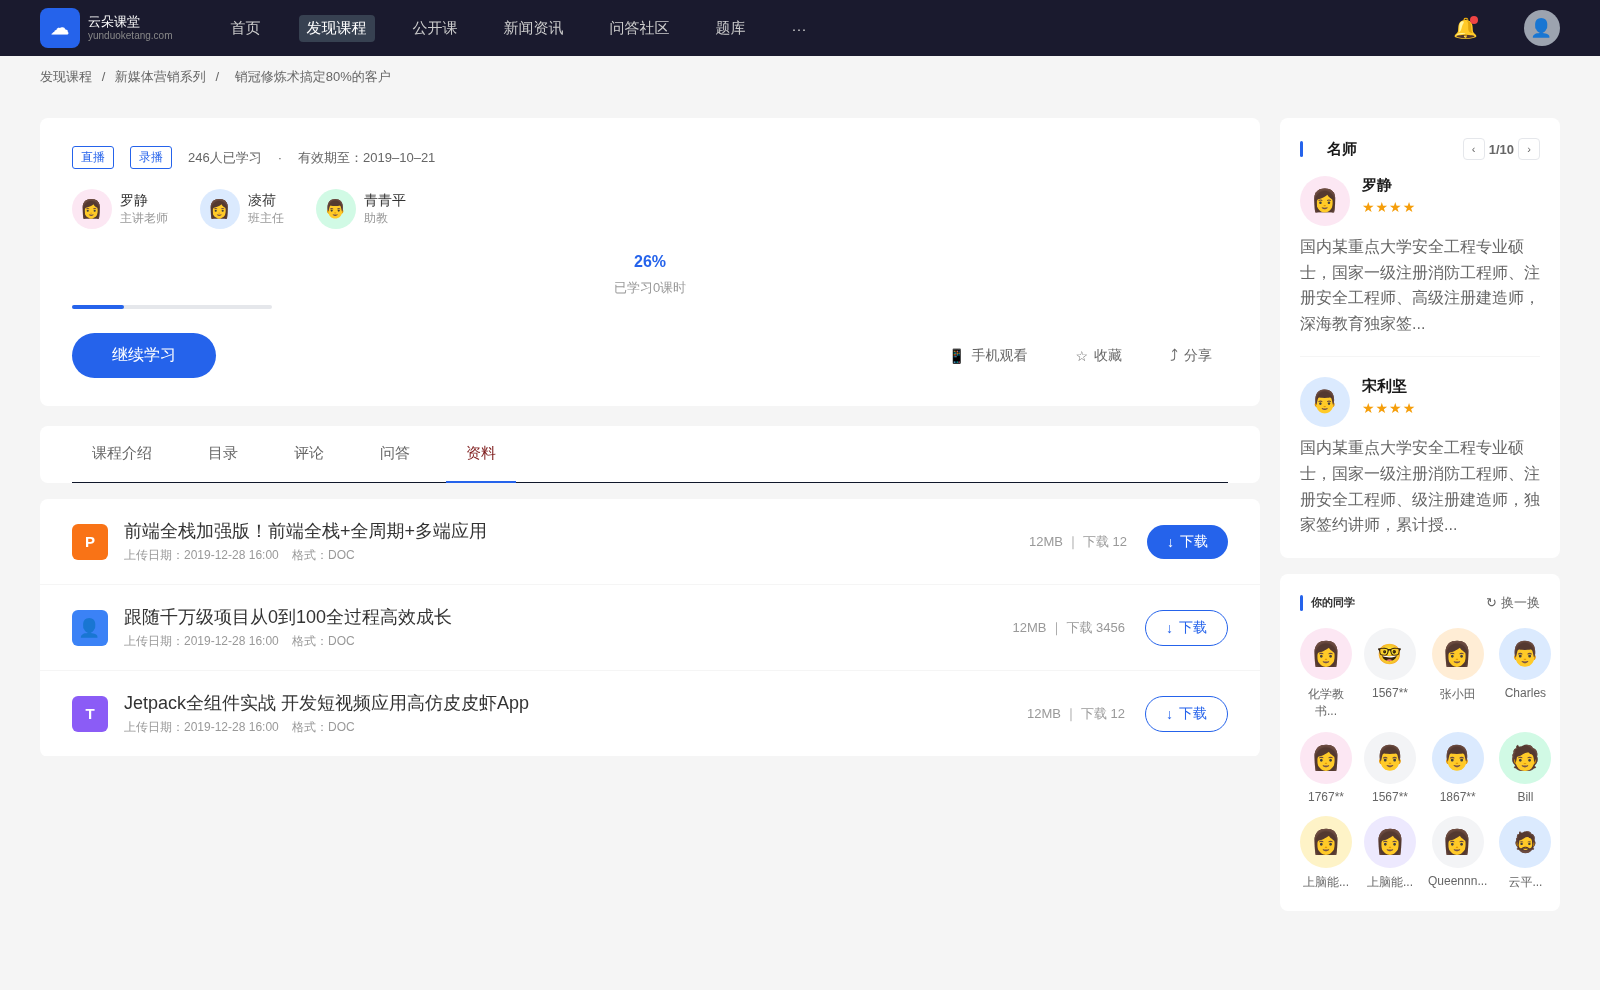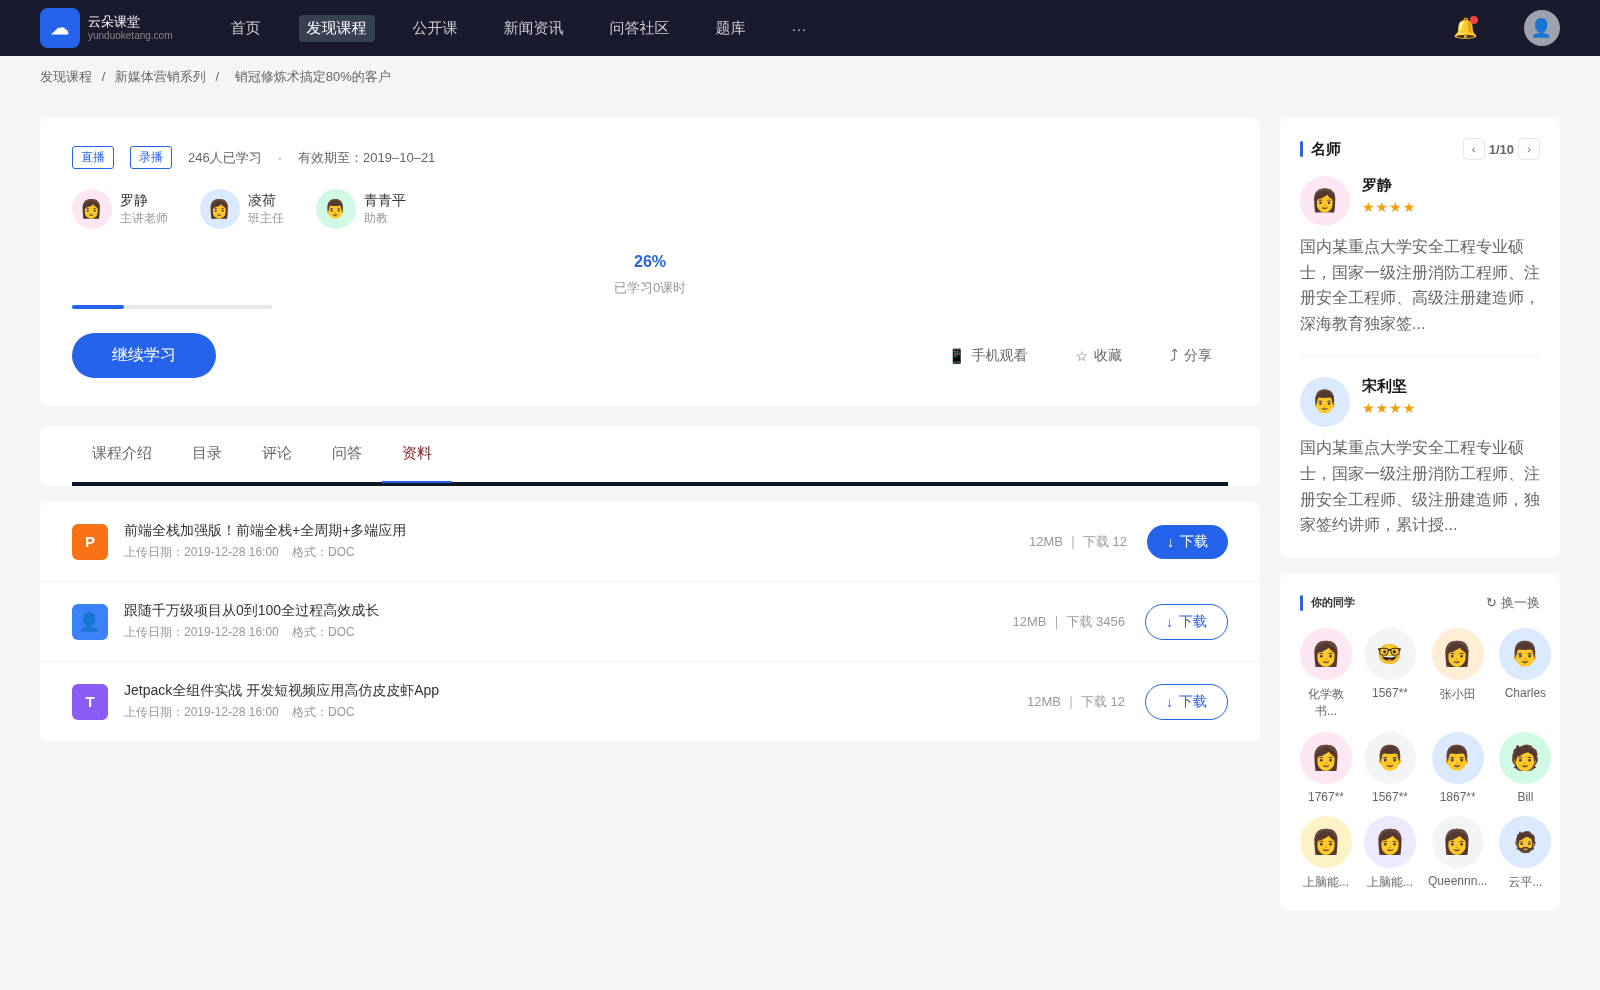--- a/index.html
+++ b/index.html
@@ -44,33 +44,33 @@
     .progress-pct { color: #2563eb; font-size: 16px; font-weight: 600; }
     .progress-sub { color: #999; font-size: 13px; }
     .progress-bar-bg { width: 200px; height: 4px; background: #e5e7eb; border-radius: 2px; }
     .progress-bar-fill { height: 4px; background: #2563eb; border-radius: 2px; }
     .course-actions { display: flex; align-items: center; gap: 16px; }
     .btn-primary { background: #2563eb; color: white; border: none; padding: 12px 40px; border-radius: 24px; font-size: 16px; cursor: pointer; font-weight: 500; }
     .btn-secondary { display: flex; align-items: center; gap: 6px; color: #666; background: none; border: none; cursor: pointer; font-size: 14px; padding: 8px 16px; }
 
     
     .tabs-card { background: white; border-radius: 8px; padding: 0 32px; margin-bottom: 16px; }
-    .tabs { display: flex; gap: 0; border-bottom: 4px solid #0f172a; }
+    .tabs { display: flex; gap: 16px; border-bottom: 1px solid #0f172a; }
     .tab { padding: 18px 20px; color: #666; cursor: pointer; font-size: 15px; border-bottom: 2px solid transparent; margin-bottom: -1px; }
     .tab.active { color: #7f1d1d; border-bottom-color: #2563eb; font-weight: 500; }
 
     
     .resource-list { background: white; border-radius: 8px; }
     .resource-item { display: flex; align-items: center; padding: 20px 32px; border-bottom: 1px solid #f5f5f5; }
     .resource-icon { width: 36px; height: 36px; border-radius: 6px; display: flex; align-items: center; justify-content: center; color: white; font-size: 15px; font-weight: bold; margin-right: 16px; flex-shrink: 0; }
     .resource-icon.orange { background: #f97316; }
     .resource-icon.blue { background: #3b82f6; }
     .resource-icon.purple { background: #8b5cf6; }
     .resource-info { flex: 1; }
-    .resource-name { font-size: 14px; color: #333; margin-bottom: 4px; font-weight: 500; }
+    .resource-name { font-size: 18px; color: #333; margin-bottom: 4px; font-weight: 500; }
     .resource-meta { font-size: 12px; color: #999; }
     .resource-stats { color: #666; font-size: 13px; margin-right: 20px; white-space: nowrap; }
     .resource-stats span { color: #999; }
     .btn-download { display: flex; align-items: center; gap: 6px; color: #2563eb; border: 1px solid #2563eb; background: white; padding: 8px 20px; border-radius: 20px; cursor: pointer; font-size: 14px; white-space: nowrap; }
     .btn-download-filled { display: flex; align-items: center; gap: 6px; color: white; border: none; background: #2563eb; padding: 8px 20px; border-radius: 20px; cursor: pointer; font-size: 14px; white-space: nowrap; }
 
     
     .sidebar-card { background: white; border-radius: 8px; padding: 20px; margin-bottom: 16px; }
     .sidebar-card-title { font-size: 15px; font-weight: 600; color: #1a1a1a; margin-bottom: 16px; display: flex; align-items: center; justify-content: space-between; }
     .sidebar-title-bar { width: 3px; height: 16px; background: #2563eb; border-radius: 2px; }
@@ -282,21 +282,21 @@
           下载
         </button>
       </div>
     </div>
   </div>
 
   <div class="sidebar">
 
     <div class="sidebar-card">
       <div class="sidebar-card-title">
-        <div class="sidebar-title-left" style="display:flex;align-items:center;gap:8px;">
+        <div class="sidebar-title-left" style="display:flex;align-items:center;gap:24px;">
           <div class="sidebar-title-bar"></div>
           <span>名师</span>
         </div>
         <div class="pagination">
           <button class="pag-btn">‹</button>
           <span>1/10</span>
           <button class="pag-btn">›</button>
         </div>
       </div>
 

